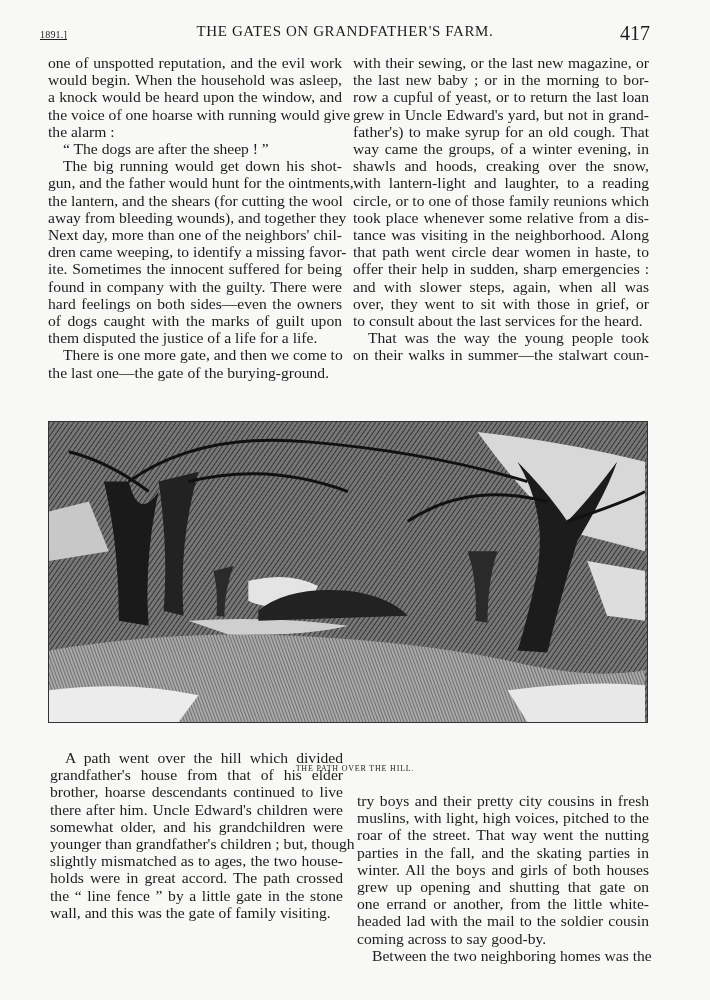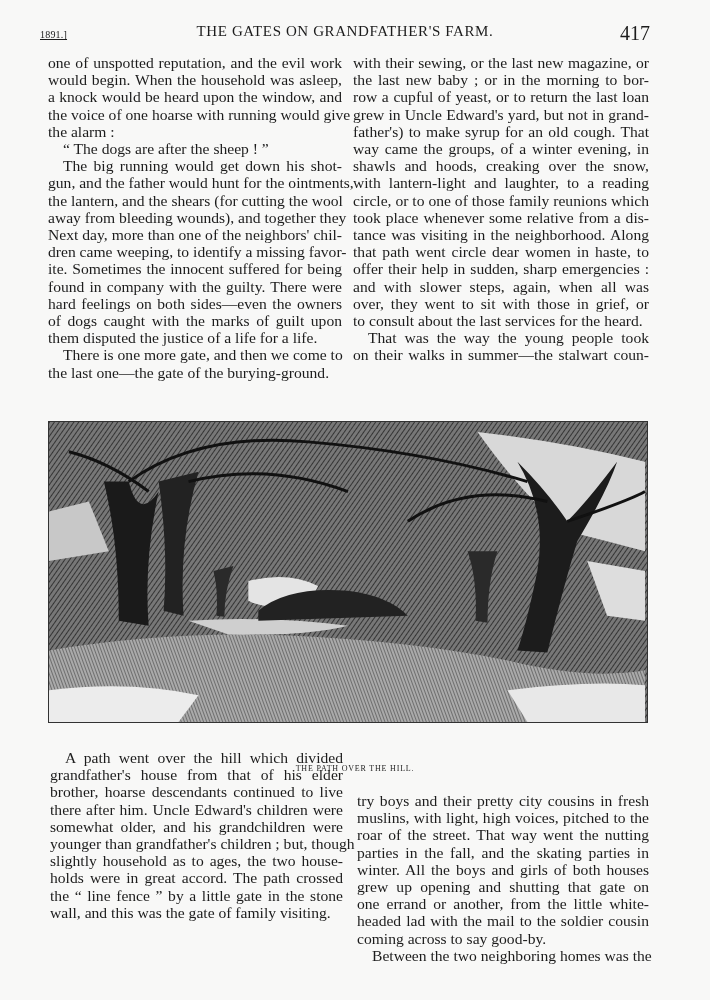--- a/index.html
+++ b/index.html
@@ -141,21 +141,21 @@
 
 <div class="caption">THE PATH OVER THE HILL.</div>
 
 <div class="col col-bl">
     <span class="line indent">A path went over the hill which divided</span>
     <span class="line">grandfather's house from that of his elder</span>
     <span class="line">brother, hoarse descendants continued to live</span>
     <span class="line">there after him.  Uncle Edward's children were</span>
     <span class="line">somewhat older, and his grandchildren were</span>
     <span class="line">younger than grandfather's children ; but, though</span>
-    <span class="line">slightly household as to ages, the two house-</span>
+    <span class="line">slightly mismatched as to ages, the two house-</span>
     <span class="line">holds were in great accord.  The path crossed</span>
     <span class="line">the “ line fence ” by a little gate in the stone</span>
     <span class="line last">wall, and this was the gate of family visiting.</span>
   </div>
 <div class="col col-br">
     <span class="line">try boys and their pretty city cousins in fresh</span>
     <span class="line">muslins, with light, high voices, pitched to the</span>
     <span class="line">roar of the street.  That way went the nutting</span>
     <span class="line">parties in the fall, and the skating parties in</span>
     <span class="line">winter.  All the boys and girls of both houses</span>

